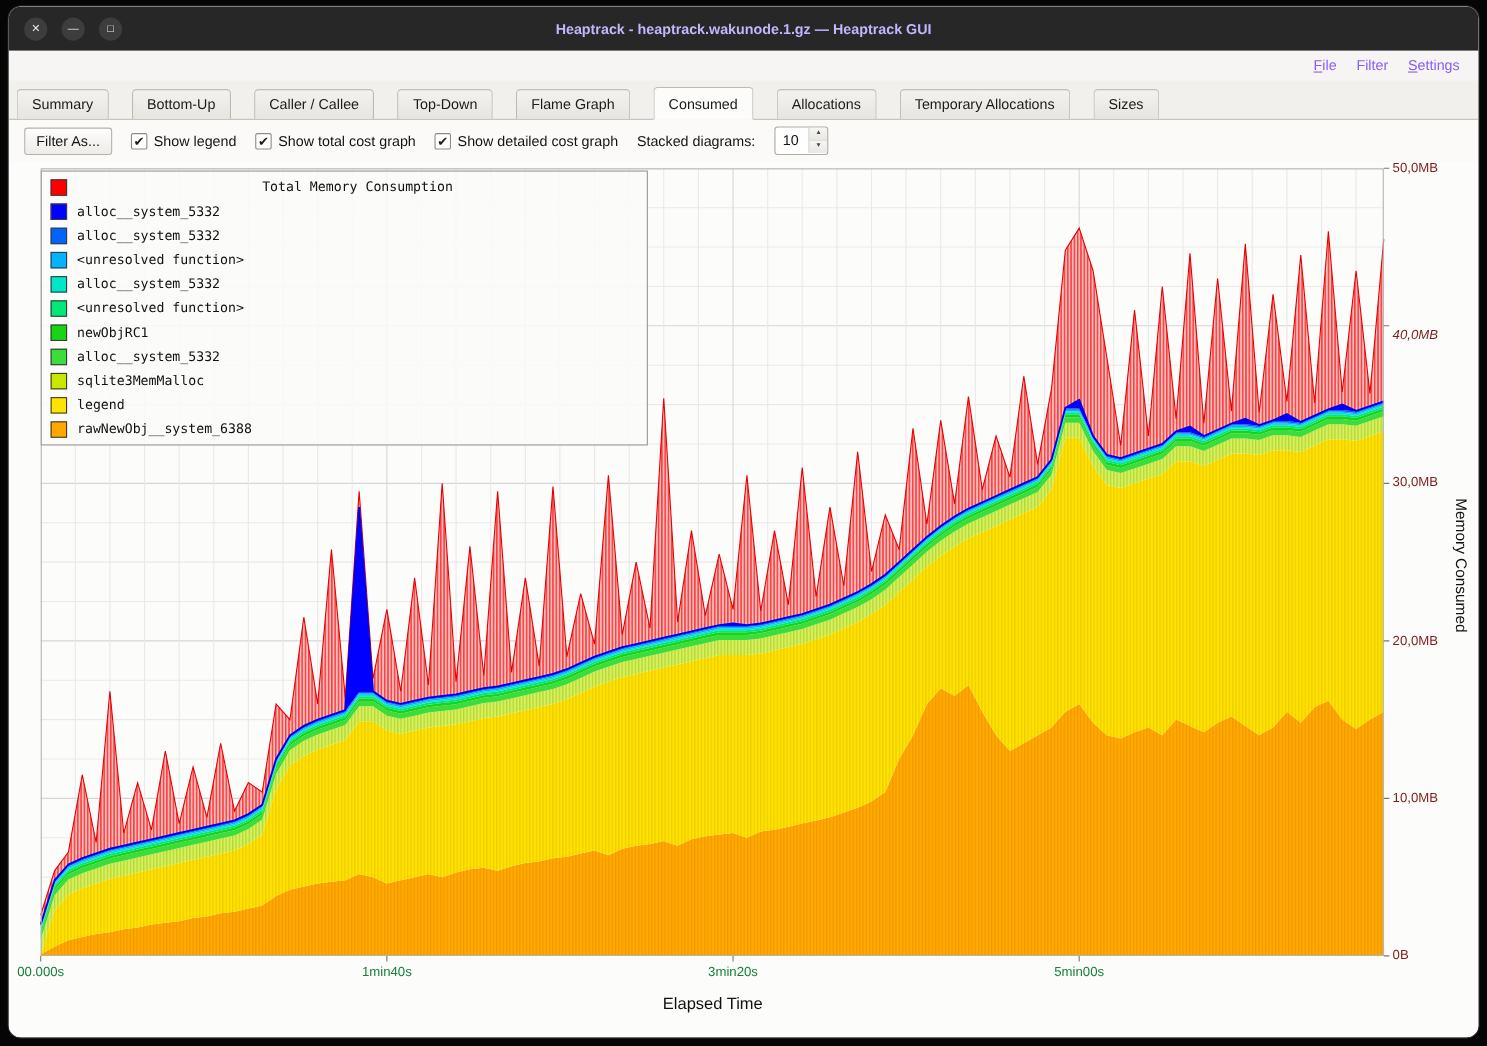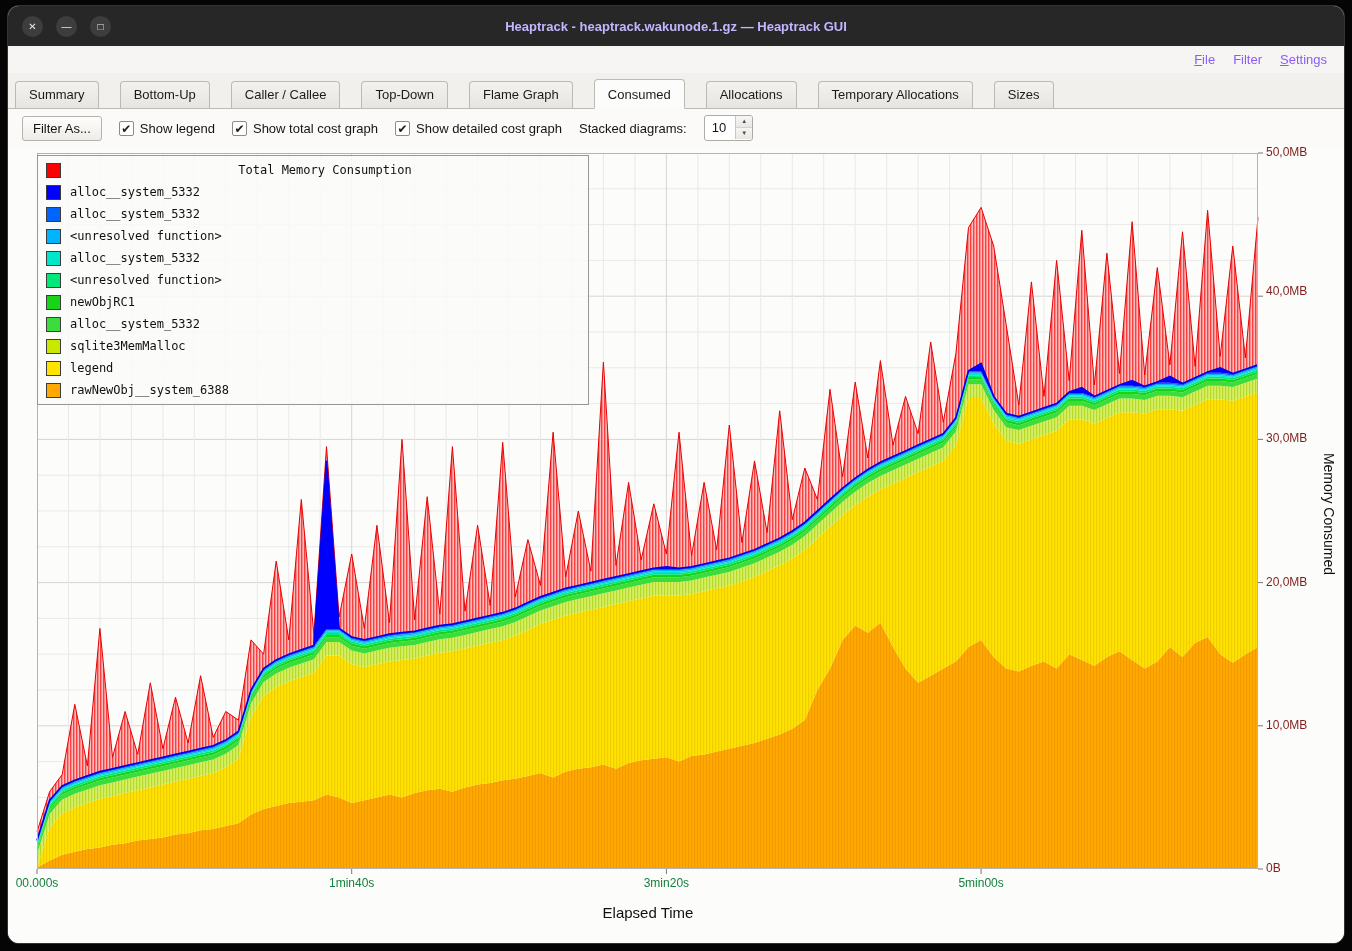--- a/index.html
+++ b/index.html
@@ -255,20 +255,20 @@
           <span class="lg-swatch" style="background: rgb(255, 168, 0);"></span>
           <span class="lg-label">rawNewObj__system_6388</span>
         </div>
       </div>
     <div class="xlabel">Elapsed Time</div>
     <div class="ylabel">Memory Consumed</div>
   <div class="y-tick" style="top: 714px;">0B</div>
       <div class="y-tick" style="top: 570.8px;">10,0MB</div>
       <div class="y-tick" style="top: 427.6px;">20,0MB</div>
       <div class="y-tick" style="top: 284.4px;">30,0MB</div>
-      <div class="y-tick" style="top: 137px;">40,0MB</div>
+      <div class="y-tick" style="top: 150px; font-style: italic;">40,0MB</div>
       <div class="y-tick" style="top: -2px;">50,0MB</div>
       <div class="x-tick" style="left: 29px;">00.000s</div>
       <div class="x-tick" style="left: 343.691px;">1min40s</div>
       <div class="x-tick" style="left: 658.381px;">3min20s</div>
       <div class="x-tick" style="left: 973.072px;">5min00s</div>
     </div>
 </div>
 
 </body></html>

